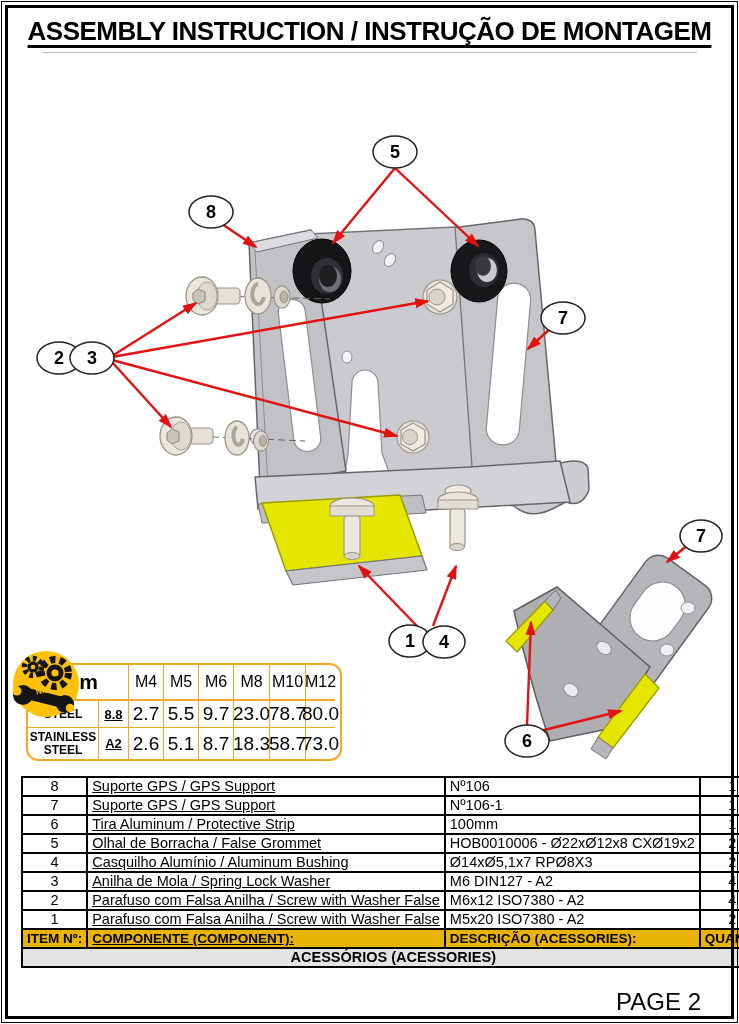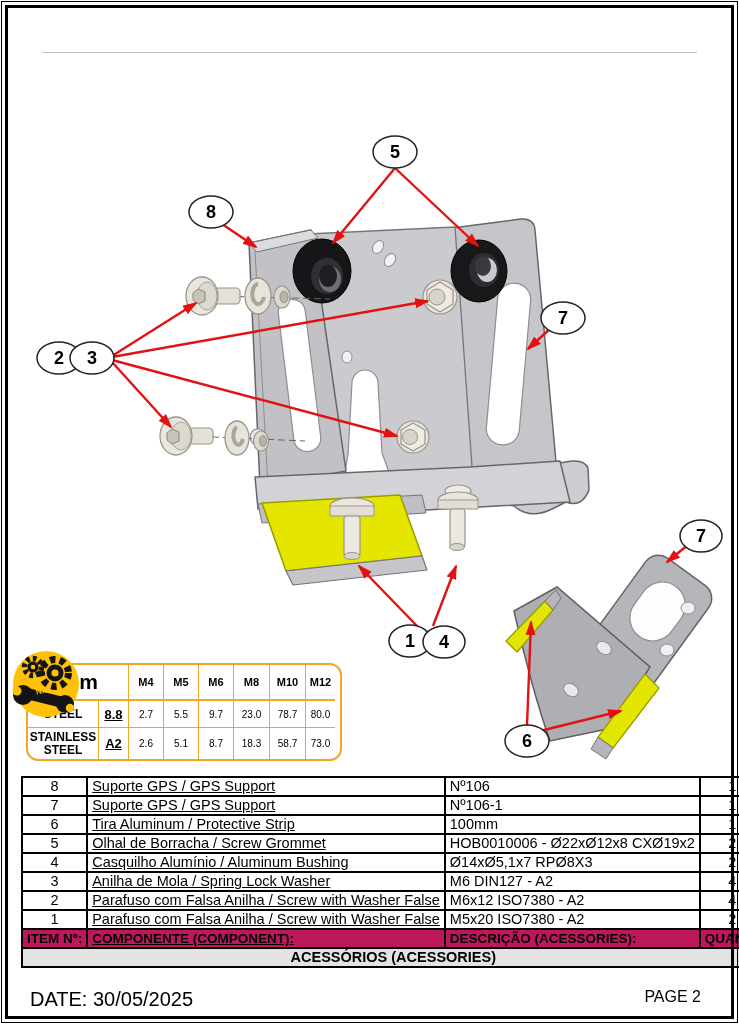--- a/index.html
+++ b/index.html
@@ -13,50 +13,53 @@
   .title-sep{position:absolute;top:52px;left:42px;right:42px;border-top:1px solid #c0c0c0;z-index:2;}
   svg text{font-family:"Liberation Sans",sans-serif;}
 
   
   .torque{position:absolute;left:26px;top:663px;width:312px;border:2.5px solid #F5A623;
           border-radius:12px;background:#fff;z-index:2;display:grid;
           grid-template-columns:70px 30px 35px 35px 35px 36px 36px 30px;
           grid-template-rows:36px 27px 31px;}
   .torque div{display:flex;align-items:center;justify-content:center;text-align:center;}
   .t-unit{grid-column:1/3;font-size:21px;font-weight:bold;}
-  .t-m{font-weight:bold;font-size:11px;border-left:1.5px solid #F5A623;}
+  .t-m{font-weight:normal;font-size:16px;border-left:1.5px solid #F5A623;}
   .t-hdr{border-bottom:2.5px solid #F5A623;}
   .t-mat{font-weight:bold;font-size:12px;line-height:13px;}
   .t-grade{font-weight:bold;font-size:13px;border-left:1.5px solid #F5A623;text-decoration:underline;}
-  .t-val{font-size:10px;border-left:1.5px solid #F5A623;}
+  .t-val{font-size:19px;border-left:1.5px solid #F5A623;}
   .t-row1{border-bottom:1.5px solid #F5A623;}
 
   
   table.parts{position:absolute;left:21px;top:776px;border-collapse:collapse;z-index:2;background:#fff;}
   table.parts td{border:2px solid #000;height:17px;line-height:17px;padding:0 4px;
                  font-size:14.5px;white-space:nowrap;background:#fff;}
   td.c-item{width:50px;text-align:center;}
   td.c-comp{width:338px;font-size:14px;text-decoration:underline;}
   td.c-desc{width:230px;font-size:14px;}
   td.c-qty{width:48px;text-align:center;}
-  tr.p-head td{background:#be185d;font-weight:bold;font-size:13.5px;}
+  tr.p-head td{background:#eab308;font-weight:bold;font-size:13.5px;}
   tr.p-foot td{background:#e3e3e3;font-weight:bold;font-size:14.5px;text-align:center;}
 
   .date-row{position:absolute;top:988px;left:30px;font-size:20px;z-index:2;}
-  .page-num{position:absolute;top:988px;right:38px;font-size:16px;z-index:2;}
+  .page-num{position:absolute;top:988px;right:38px;font-size:24px;z-index:2;}
   .drawing{position:absolute;left:0;top:0;z-index:1;}
   .ticon{position:absolute;left:8px;top:646px;z-index:3;}
 </style>
 </head>
 <body>
 
 <div class="page">
   <div class="frame-outer"></div>
   <div class="frame-inner"></div>
 
+  <div class="title">
+    <span>ASSEMBLY INSTRUCTION / INSTRUÇÃO DE MONTAGEM</span>
+  </div>
   <div class="title-sep"></div>
 
   <svg class="drawing" width="739" height="1024" viewBox="0 0 739 1024">
     <defs>
       <marker id="ah" markerWidth="16" markerHeight="12" refX="13" refY="5" orient="auto" markerUnits="userSpaceOnUse">
         <path d="M0,0 L15,5 L0,10 Z" fill="#E31212"></path>
       </marker>
     </defs>
 
     <g stroke-linejoin="round">
@@ -299,21 +302,21 @@
         <td class="c-qty">1</td>
       </tr>
       <tr>
         <td class="c-item">6</td>
         <td class="c-comp">Tira Aluminum / Protective Strip</td>
         <td class="c-desc">100mm</td>
         <td class="c-qty">1</td>
       </tr>
       <tr>
         <td class="c-item">5</td>
-        <td class="c-comp">Olhal de Borracha / Screw Grommet</td>
+        <td class="c-comp">Olhal de Borracha / False Grommet</td>
         <td class="c-desc">HOB0010006 - Ø22xØ12x8 CXØ19x2</td>
         <td class="c-qty">2</td>
       </tr>
       <tr>
         <td class="c-item">4</td>
         <td class="c-comp">Casquilho Alumínio / Aluminum Bushing</td>
         <td class="c-desc">Ø14xØ5,1x7 RPØ8X3</td>
         <td class="c-qty">2</td>
       </tr>
       <tr>
@@ -339,15 +342,14 @@
         <td class="c-comp">COMPONENTE (COMPONENT):</td>
         <td class="c-desc">DESCRIÇÃO (ACESSORIES):</td>
         <td class="c-qty">QUANT.:</td>
       </tr>
       <tr class="p-foot">
         <td colspan="4">ACESSÓRIOS (ACESSORIES)</td>
       </tr>
     </tbody>
   </table>
 
-  <div class="date-row">DATE: 30/05/2025</div>
   <div class="page-num">PAGE 2</div>
 </div>
 
 </body></html>

